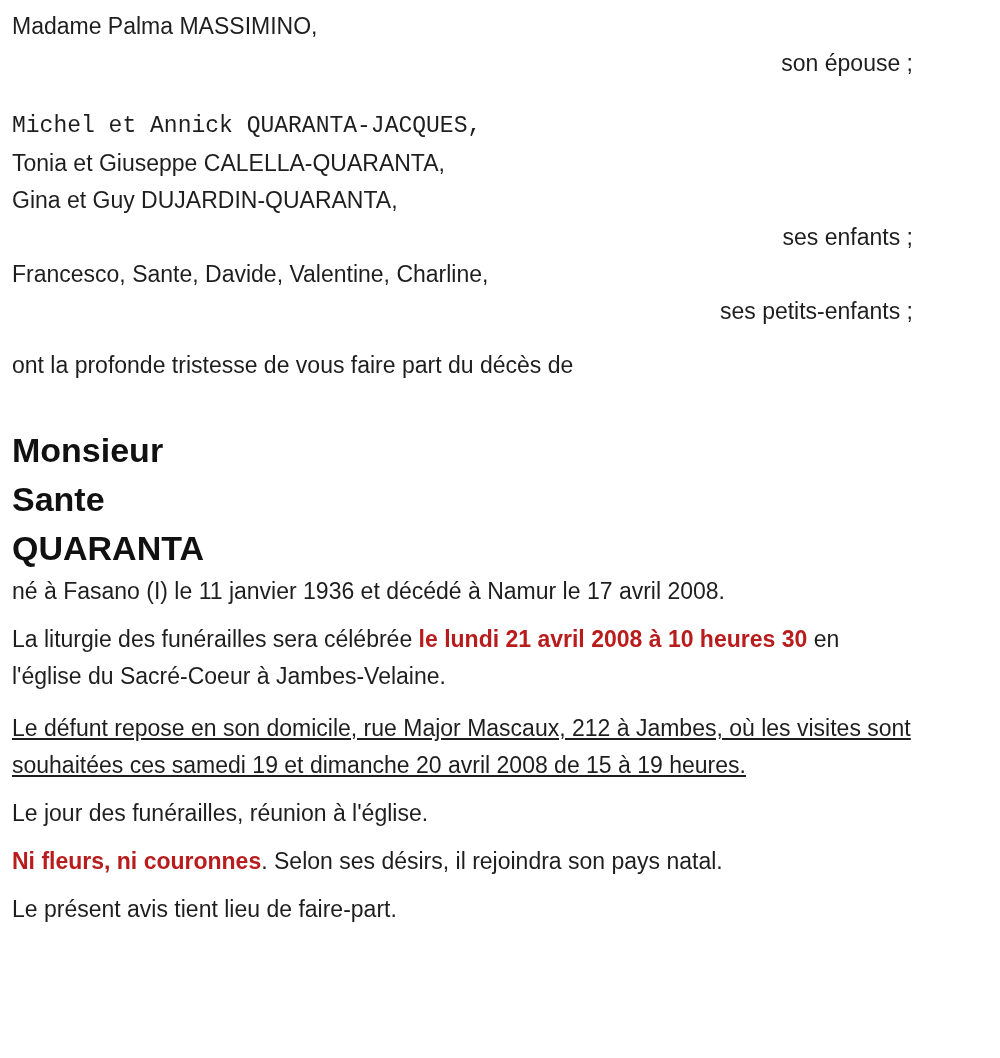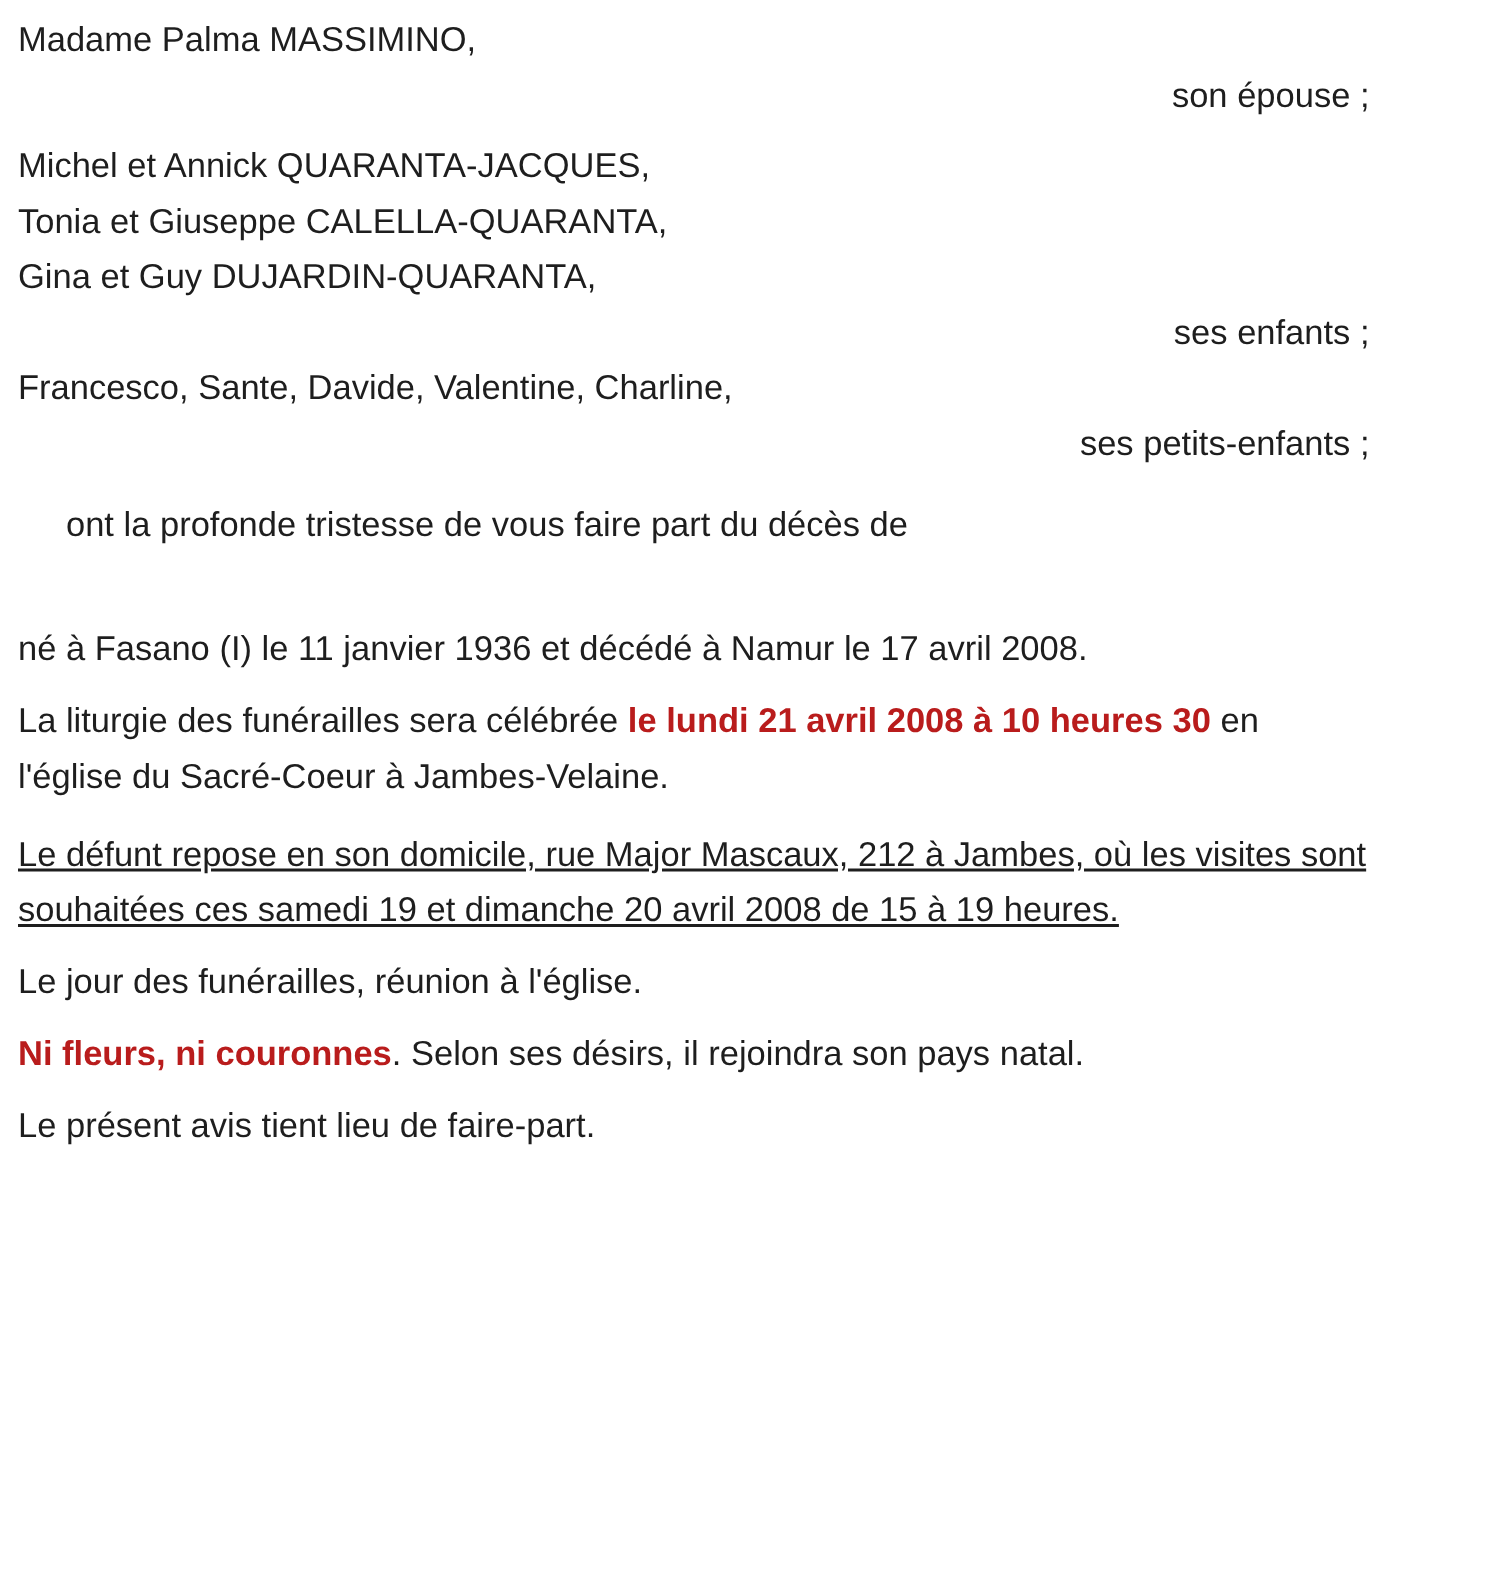--- a/index.html
+++ b/index.html
@@ -17,31 +17,31 @@
     font-family: "Liberation Sans", "DejaVu Sans", sans-serif;
     font-size: 23px;
     line-height: 37px;
     padding: 8px 12px 10px 12px;
   }
   p { margin: 0; }
   .right-label {
     text-align: right;
     padding-right: 2px;
   }
-  .group-gap { margin-top: 10px; }
-  .intro { margin-top: 17px; margin-left: 32px; }
+  .group-gap { margin-top: 26px; font-family: Liberation Mono, monospace; }
+  .intro { margin-top: 17px; }
   .name-block {
     margin-top: 42px;
     font-weight: bold;
     font-size: 34px;
     line-height: 49px;
     color: #111111;
   }
   .relation { margin-top: 44px; }
-  .birth-death { margin-top: 46px; }
+  .birth-death { }
   .para { margin-top: 11px; }
   .para-lg { margin-top: 15px; text-decoration: underline; }
   strong { font-weight: bold; color: #b91c1c; }
 </style>
 </head>
 <body>
 
 <div class="page">
 
   <p>Madame Palma MASSIMINO,</p>
@@ -50,20 +50,25 @@
   <p class="group-gap">Michel et Annick QUARANTA-JACQUES,</p>
   <p>Tonia et Giuseppe CALELLA-QUARANTA,</p>
   <p>Gina et Guy DUJARDIN-QUARANTA,</p>
   <p class="right-label">ses enfants ;</p>
 
   <p>Francesco, Sante, Davide, Valentine, Charline,</p>
   <p class="right-label">ses petits-enfants ;</p>
 
   <p class="intro">ont la profonde tristesse de vous faire part du décès de</p>
 
+  <div class="name-block">
+    <p>Monsieur</p>
+    <p>Sante</p>
+    <p>QUARANTA</p>
+  </div>
 
 
   <p class="birth-death">né à Fasano (I) le 11 janvier 1936 et décédé à Namur le 17 avril 2008.</p>
 
   <p class="para"><span>La liturgie des funérailles sera célébrée </span><strong>le lundi 21 avril 2008 à 10 heures 30</strong><span> en l'église du Sacré-Coeur à Jambes-Velaine.</span></p>
 
   <p class="para-lg">Le défunt repose en son domicile, rue Major Mascaux, 212 à Jambes, où les visites sont souhaitées ces samedi 19 et dimanche 20 avril 2008 de 15 à 19 heures.</p>
 
   <p class="para">Le jour des funérailles, réunion à l'église.</p>
 

